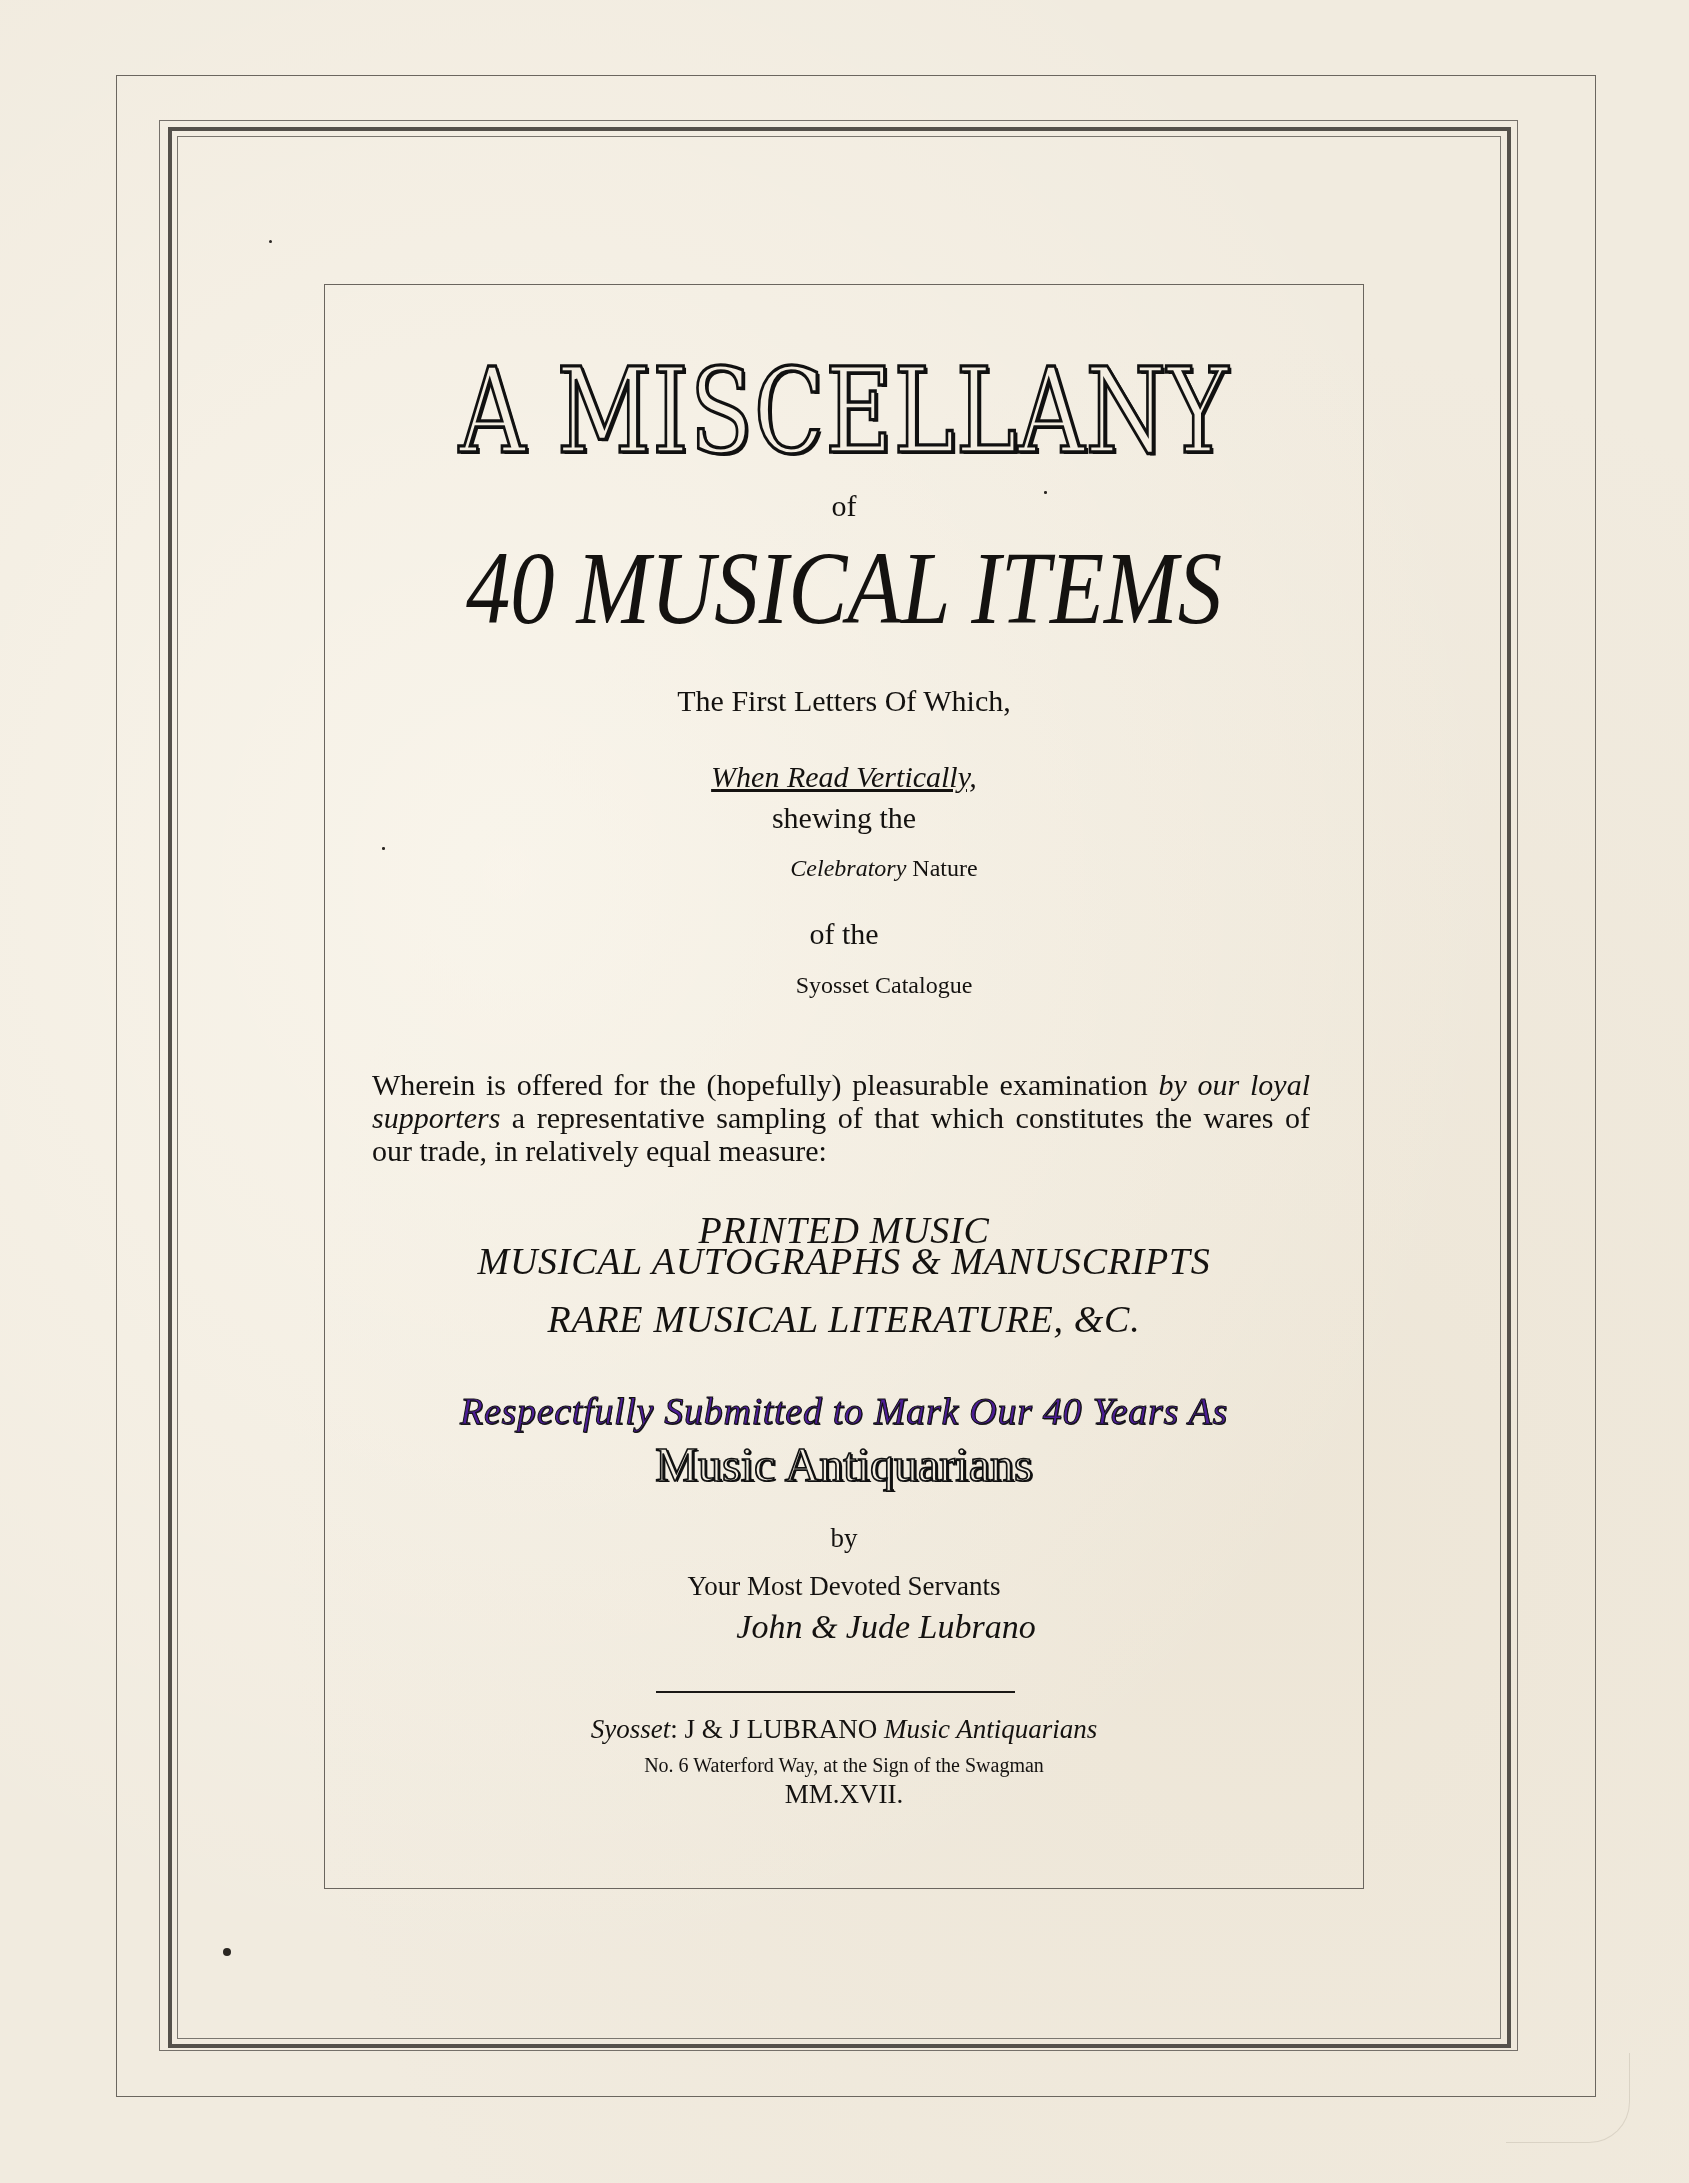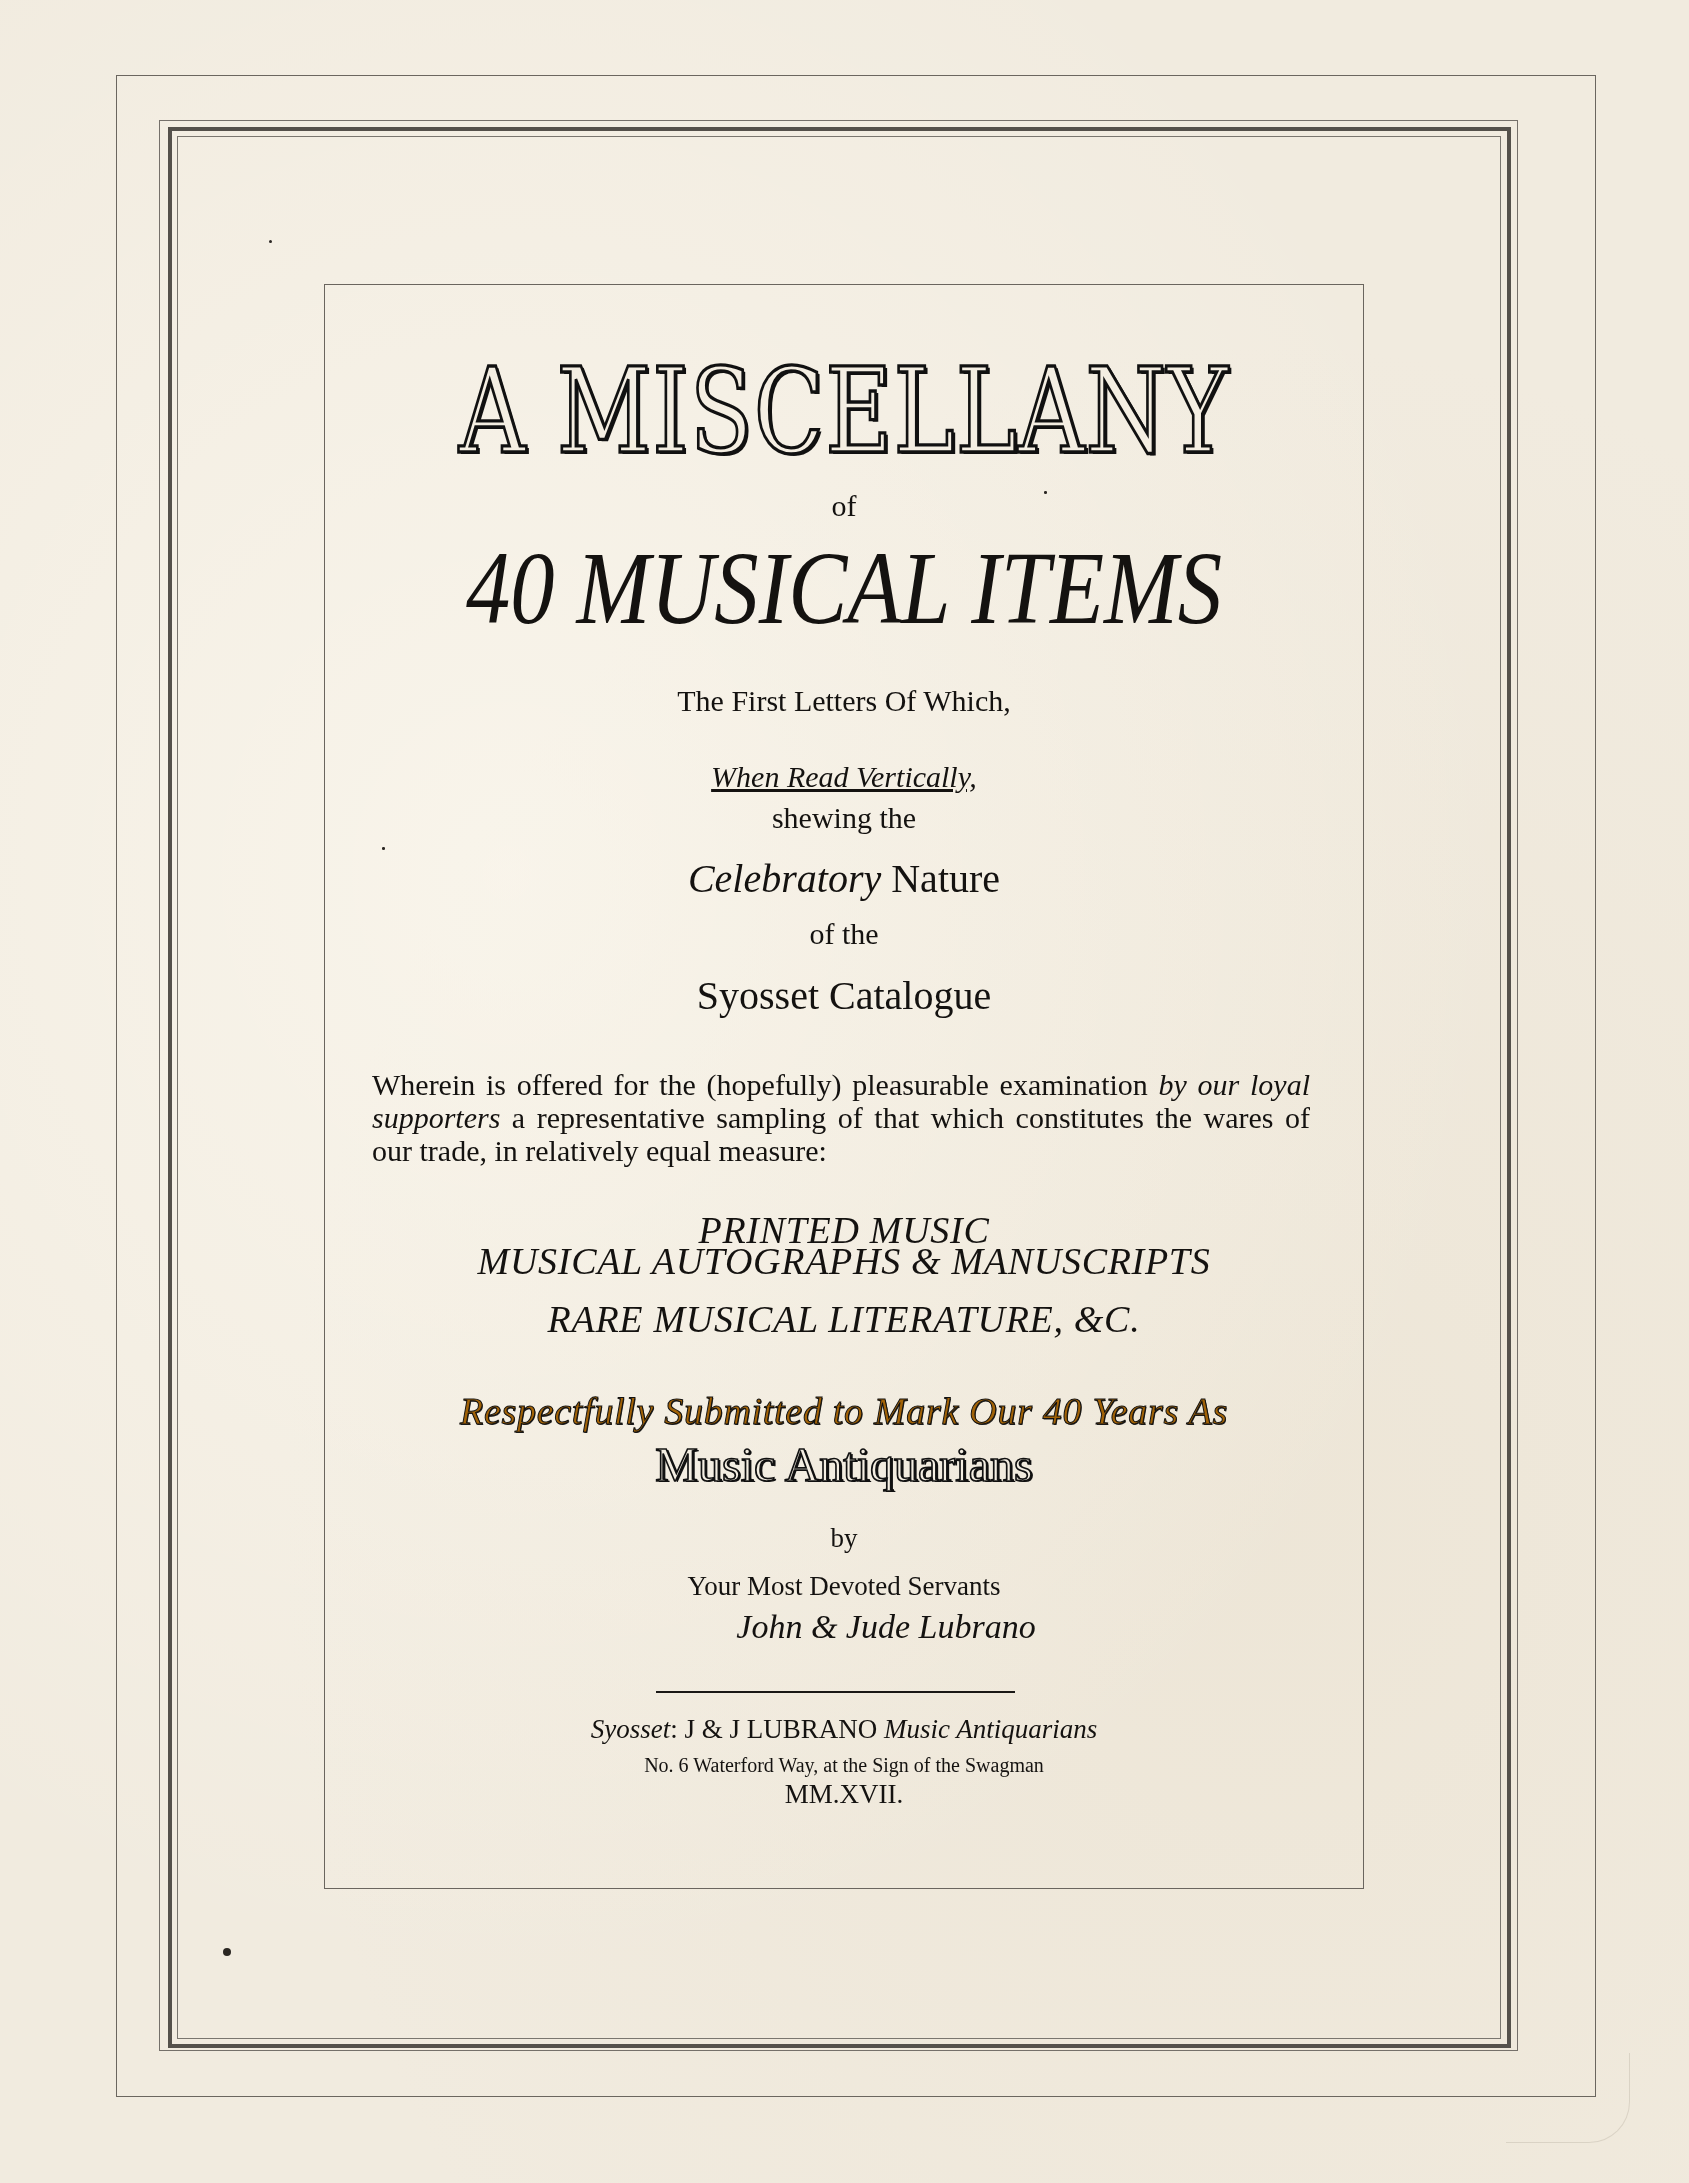--- a/index.html
+++ b/index.html
@@ -45,21 +45,21 @@
     transform: scaleX(0.78);
     transform-origin: center;
     line-height: 1;
   }
   .of-1 { top: 205px; font-size: 30px; }
   .title-sub {
     top: 253px; font-size: 103px; font-style: italic;
     transform: scaleX(0.86); transform-origin: center; line-height: 1;
   }
   .t-med { font-size: 30px; }
-  .t-lg  { font-size: 40px; }
+  .t-lg  { font-size: 24px; margin-left: 40px; }
   .it { font-style: italic; }
 
   .l-first { top: 400px; }
   .l-when  { top: 476px; text-decoration: underline; }
   .l-shew  { top: 517px; }
   .l-cele  { top: 571px; }
   .l-ofthe { top: 633px; }
   .l-pres  { top: 688px; }
 
   .para {
@@ -67,21 +67,21 @@
     font-size: 30px; line-height: 33px; text-align: justify;
   }
 
   .cat { font-size: 38px; font-style: italic; letter-spacing: 0.7px; }
   .cat-1 { top: 924px; }
   .cat-2 { top: 955px; }
   .cat-3 { top: 1013px; text-align: center; }
 
   .script {
     top: 1105px; font-size: 38px; font-style: italic;
-    color: #a16207; -webkit-text-stroke: 1px #111; text-shadow: 0.7px 0.7px 0 #222;
+    color: #4c1d95; -webkit-text-stroke: 1px #111; text-shadow: 0.7px 0.7px 0 #222;
     letter-spacing: 0.7px;
   }
   .antiq {
     top: 1153px; font-size: 48px;
     color: #f4eee2; -webkit-text-stroke: 1.7px #111; text-shadow: 2.1px 1.4px 0 #111;
   }
   .l-by    { top: 1239px; font-size: 27px; }
   .l-serv  { top: 1287px; font-size: 27px; }
   .l-names { top: 1324px; font-size: 34px; font-style: italic; padding-left: 42px; }
 

